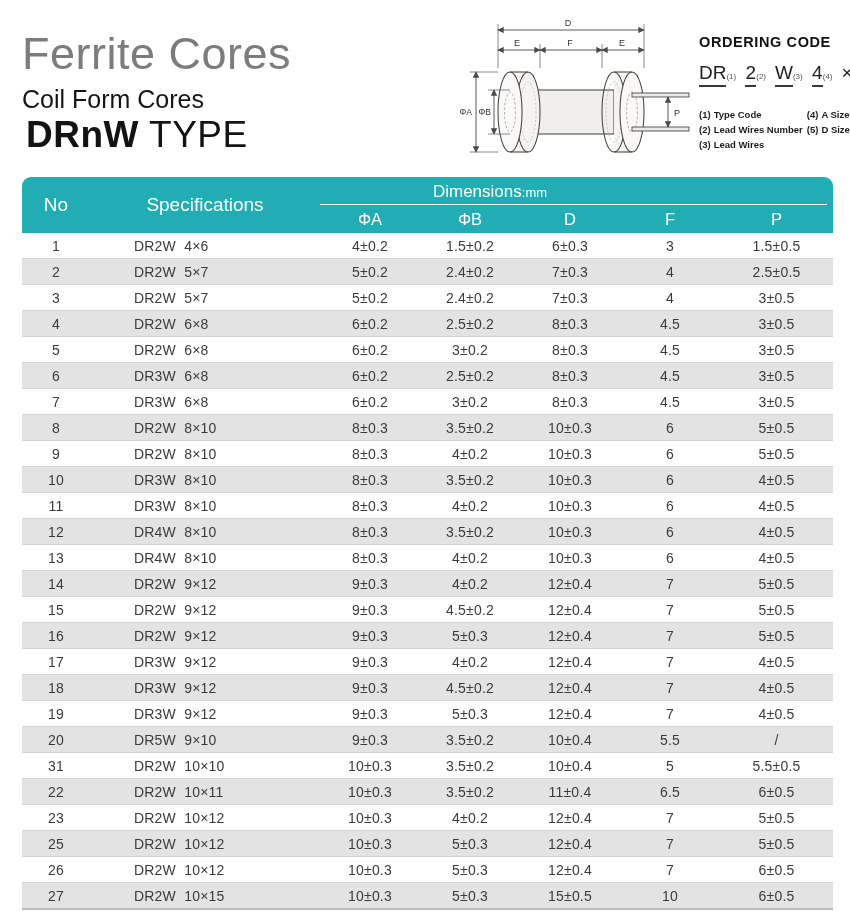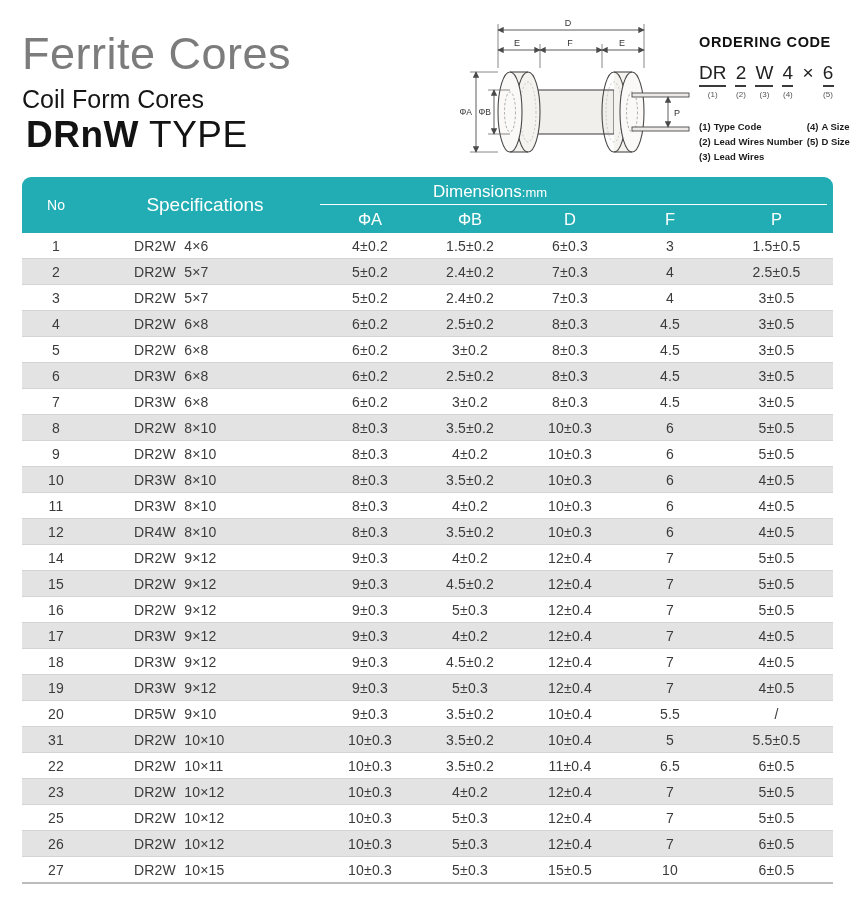--- a/index.html
+++ b/index.html
@@ -19,37 +19,37 @@
   
   .diagram { position:absolute; left:446px; top:14px; width:248px; height:154px; }
   .diagram svg { width:100%; height:100%; }
   .diagram text { font-size:9px; fill:#333; font-family:"Liberation Sans", sans-serif; }
   .diagram text.small { font-size:8.5px; }
 
   
   .ordering { position:absolute; left:699px; top:34px; width:148px; }
   .oc-head { font-size:14.5px; font-weight:600; letter-spacing:0.6px; color:#111; }
   .oc-code { display:flex; gap:9px; margin-top:13px; align-items:flex-start; }
-  .oc-part { display:flex; flex-direction:column; align-items:center; }
+  .oc-part { display:flex; flex-direction:row; align-items:center; }
   .oc-pt { font-size:19px; color:#222; line-height:1; padding-bottom:3px; border-bottom:2px solid #3a3a3a; min-width:11px; text-align:center; }
   .oc-part.times .oc-pt { border-bottom:none; padding-bottom:0; }
   .oc-pn { font-size:8px; color:#555; margin-top:3px; }
   .oc-legend { margin-top:22px; display:grid; grid-template-rows:repeat(3,auto); grid-auto-flow:column;
                column-gap:4px; row-gap:4px; font-size:9.5px; font-weight:700; color:#1c1c1c; }
   .oc-li { white-space:nowrap; }
   .oc-li .n { margin-right:3px; }
 
   
   .tablewrap { position:absolute; left:22px; top:177px; width:811px; }
   .thead {
     display:grid; grid-template-columns:68px 230px 100px 100px 100px 100px auto;
     grid-template-rows:28px 28px; background:#22adb4; color:#fff;
     border-radius:9px 9px 0 0;
   }
-  .th-no   { grid-row:1/3; grid-column:1; display:flex; align-items:center; justify-content:center; font-size:14px; }
+  .th-no   { grid-row:1/3; grid-column:1; display:flex; align-items:center; justify-content:center; font-size:19px; }
   .th-spec { grid-row:1/3; grid-column:2; display:flex; align-items:center; justify-content:center; font-size:19px; }
   .th-dims { grid-row:1; grid-column:3/8; position:relative; border-bottom:1.5px solid #fdfdfd; margin-right:6px; }
   .dims-label { position:absolute; left:170px; top:55%; transform:translate(-50%,-50%); white-space:nowrap; }
   .dims-label .big { font-size:17px; }
   .dims-label .unit { font-size:13px; }
   .th-sub { grid-row:2; display:flex; align-items:center; justify-content:center; font-size:16.5px; }
 
   table.body { width:811px; border-collapse:collapse; table-layout:fixed; }
   table.body td {
     height:25px; padding:0; text-align:center; font-size:14px; color:#3b3b3b;
@@ -297,20 +297,29 @@
           <tr>
             <td class="c-no">12</td>
             <td class="c-spec">DR4W  8×10</td>
             <td class="c-a">8±0.3</td>
             <td class="c-b">3.5±0.2</td>
             <td class="c-d">10±0.3</td>
             <td class="c-f">6</td>
             <td class="c-p">4±0.5</td>
           </tr>
           <tr>
+            <td class="c-no">13</td>
+            <td class="c-spec">DR4W  8×10</td>
+            <td class="c-a">8±0.3</td>
+            <td class="c-b">4±0.2</td>
+            <td class="c-d">10±0.3</td>
+            <td class="c-f">6</td>
+            <td class="c-p">4±0.5</td>
+          </tr>
+          <tr>
             <td class="c-no">14</td>
             <td class="c-spec">DR2W  9×12</td>
             <td class="c-a">9±0.3</td>
             <td class="c-b">4±0.2</td>
             <td class="c-d">12±0.4</td>
             <td class="c-f">7</td>
             <td class="c-p">5±0.5</td>
           </tr>
           <tr>
             <td class="c-no">15</td>

